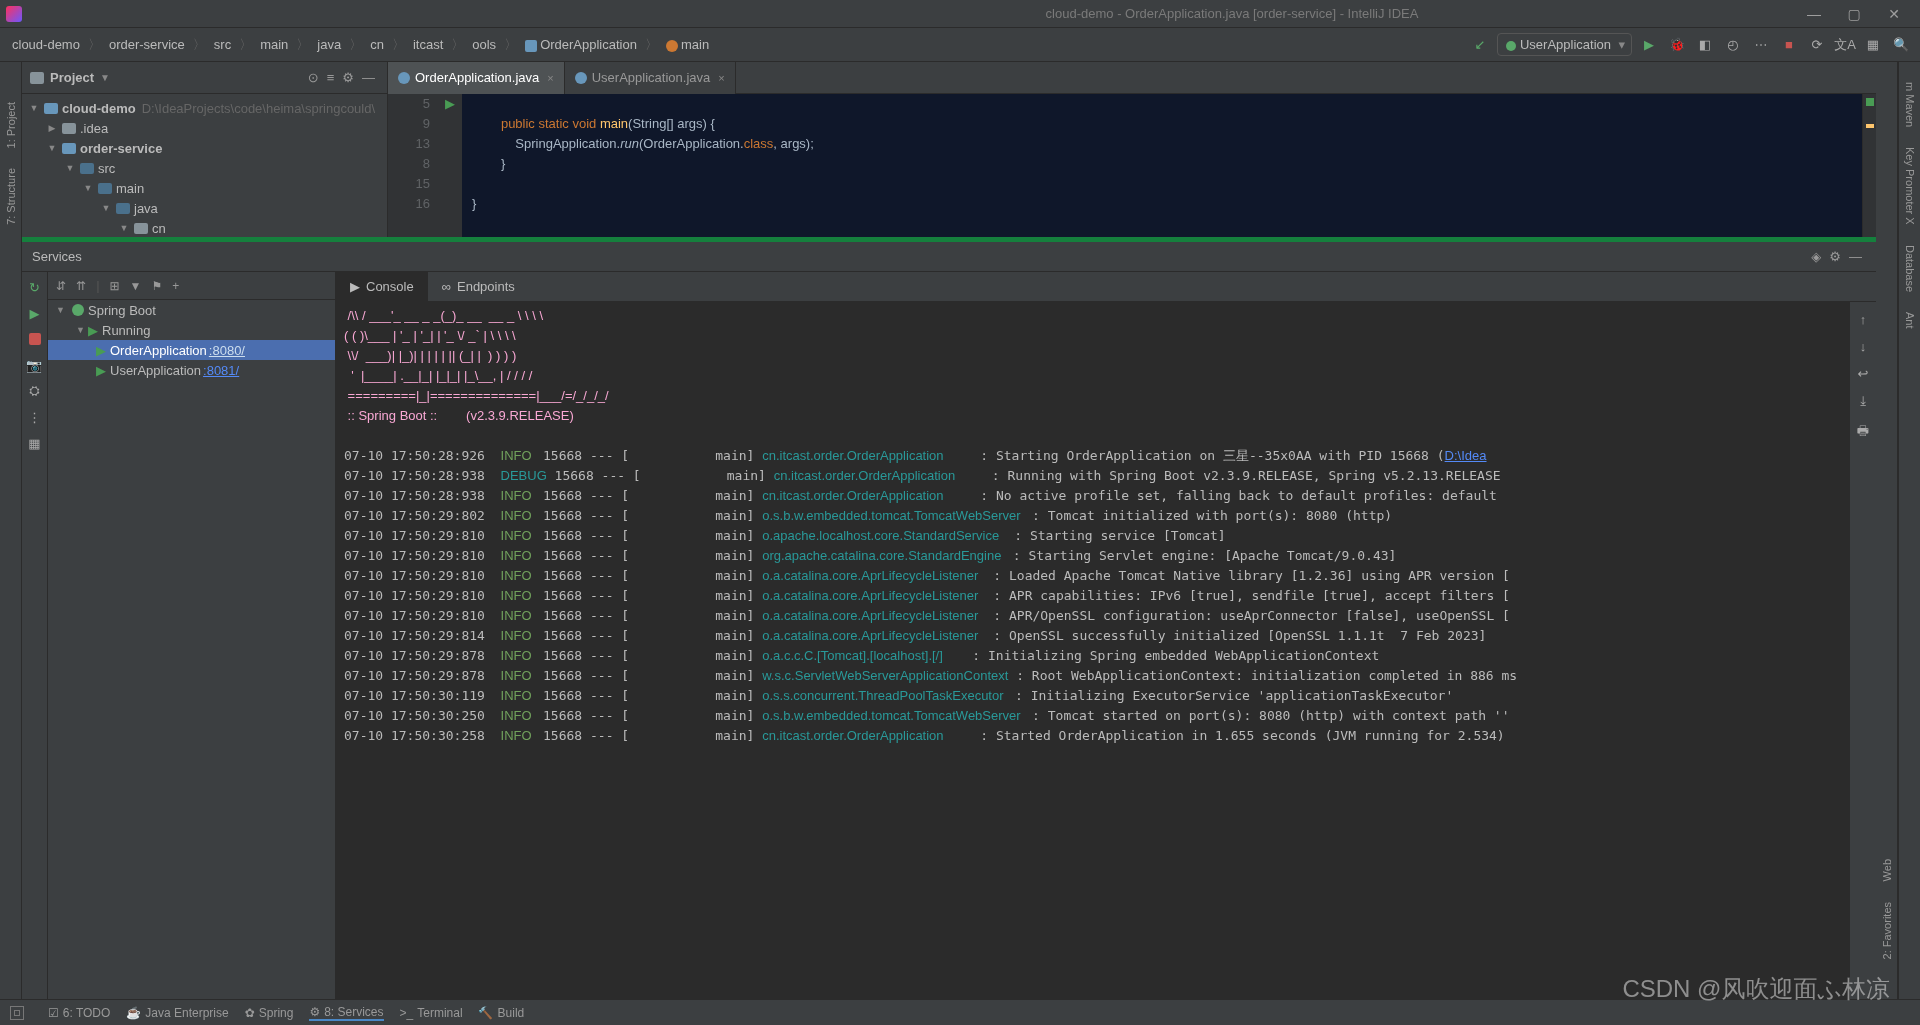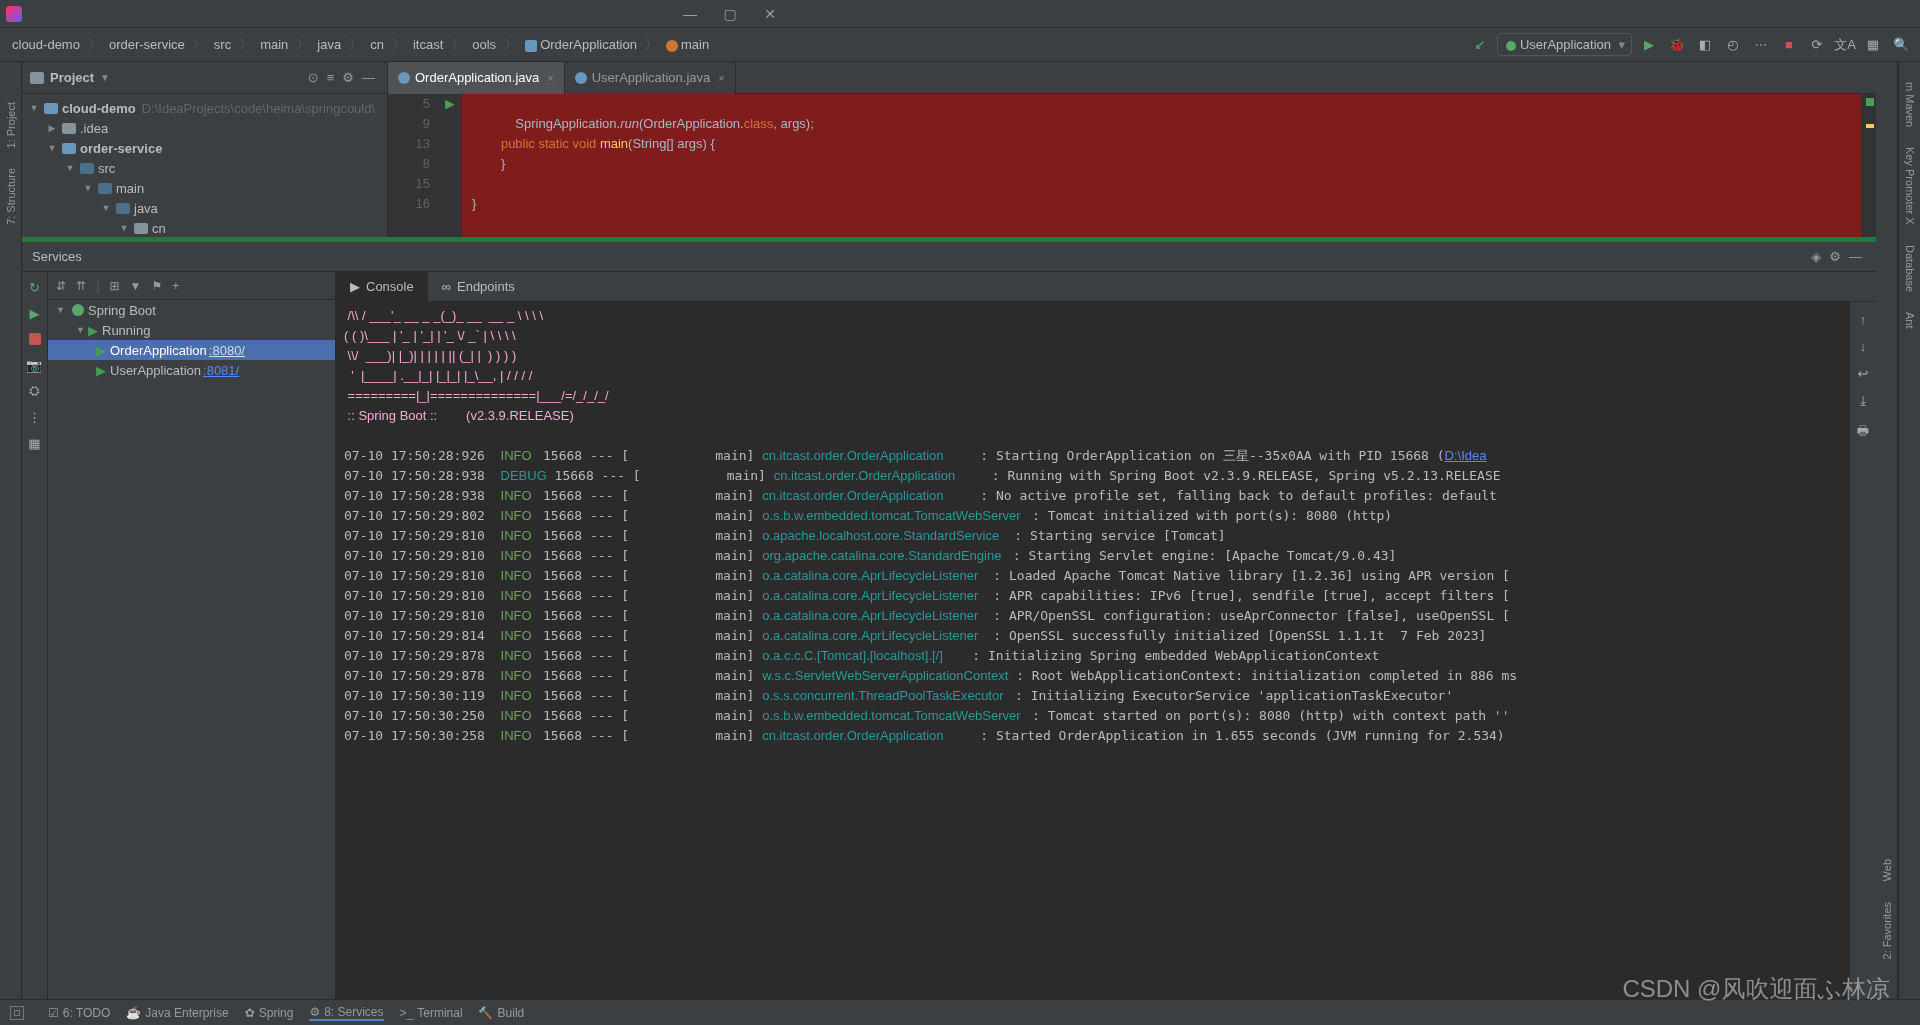--- a/index.html
+++ b/index.html
@@ -37,21 +37,21 @@
 .projhead .car { color:#888; margin-left:6px; font-size:10px; }
 .projhead .sp { flex:1; }
 .projhead .picn { color:#999; margin:0 4px; cursor:pointer; }
 .tree { flex:1; overflow:auto; padding:4px 0; }
 .tn { display:flex; align-items:center; height:20px; padding-left:6px; white-space:nowrap; color:#bbb; }
 .tn .ar { width:12px; color:#888; font-size:9px; display:inline-block; text-align:center; }
 .tn .fld { display:inline-block; width:14px; height:11px; background:#87939a; border-radius:2px; margin:0 4px; }
 .tn .fld.mod { background:#6897bb; }
 .tn .fld.src { background:#4a708b; }
 .tn .hint { color:#666; margin-left:6px; }
-.editor { flex:1; display:flex; flex-direction:column; background:#7f1d1d; min-width:0; }
+.editor { flex:1; display:flex; flex-direction:column; background:#0f172a; min-width:0; }
 .edtabs { height:32px; display:flex; align-items:center; background:#3c3f41; border-bottom:1px solid #2b2b2b; }
 .edtab { height:32px; display:flex; align-items:center; padding:0 10px; background:#3c3f41; color:#999; border-right:1px solid #2b2b2b; cursor:pointer; }
 .edtab.active { background:#4e5254; color:#fff; }
 .edtab .cic { display:inline-block; width:12px; height:12px; background:#6897bb; border-radius:6px; margin-right:5px; }
 .edtab .cls { margin-left:8px; color:#888; font-size:11px; }
 .edcontent { flex:1; display:flex; font-family:Consolas,monospace; font-size:13px; overflow:auto; }
 .gutter { width:50px; background:#313335; color:#606366; text-align:right; padding-right:8px; line-height:20px; }
 .gutter2 { width:24px; background:#313335; line-height:20px; color:#499c54; text-align:center; }
 .code { flex:1; padding-left:10px; line-height:20px; white-space:pre; color:#a9b7c6; }
 .kw { color:#cc7832; }
@@ -118,20 +118,21 @@
       <div class="mi"><u>C</u>ode</div>
       <div class="mi"><u>A</u>nalyze</div>
       <div class="mi"><u>R</u>efactor</div>
       <div class="mi"><u>B</u>uild</div>
       <div class="mi"><u>R</u>un</div>
       <div class="mi"><u>T</u>ools</div>
       <div class="mi"><u>V</u>CS</div>
       <div class="mi"><u>W</u>indow</div>
       <div class="mi"><u>H</u>elp</div>
     </div>
+  <div class="title">cloud-demo - OrderApplication.java [order-service] - IntelliJ IDEA</div>
   <div class="winbtn">—</div>
   <div class="winbtn">▢</div>
   <div class="winbtn">✕</div>
 </div>
 
 <div class="toolbar">
   <div id="breadcrumb" style="display:flex; align-items:center;">
       <span class="crumb">cloud-demo</span>
       <span class="crumb sep">〉</span>
       <span class="crumb">order-service</span>
@@ -223,21 +224,21 @@
               <div>16</div>
             </div>
           <div class="gutter2" id="gutter2">
               <div></div>
               <div>▶</div>
               <div></div>
               <div></div>
               <div></div>
               <div></div>
             </div>
-          <div class="code" id="codearea"><div>&nbsp;</div><div>            SpringApplication.<span class="str">run</span>(OrderApplication.<span class="kw">class</span>, args);</div><div>        <span class="kw">public static void</span> <span class="fn">main</span>(String[] args) {</div><div>        }</div><div>&nbsp;</div><div>}</div></div>
+          <div class="code" id="codearea"><div>&nbsp;</div><div>        <span class="kw">public static void</span> <span class="fn">main</span>(String[] args) {</div><div>            SpringApplication.<span class="str">run</span>(OrderApplication.<span class="kw">class</span>, args);</div><div>        }</div><div>&nbsp;</div><div>}</div></div>
           <div class="edmap">
               <div class="g"></div>
               <div class="y"></div>
             </div>
         </div>
       </div>
     </div>
 
     <div class="svc">
       <div class="svchead">

